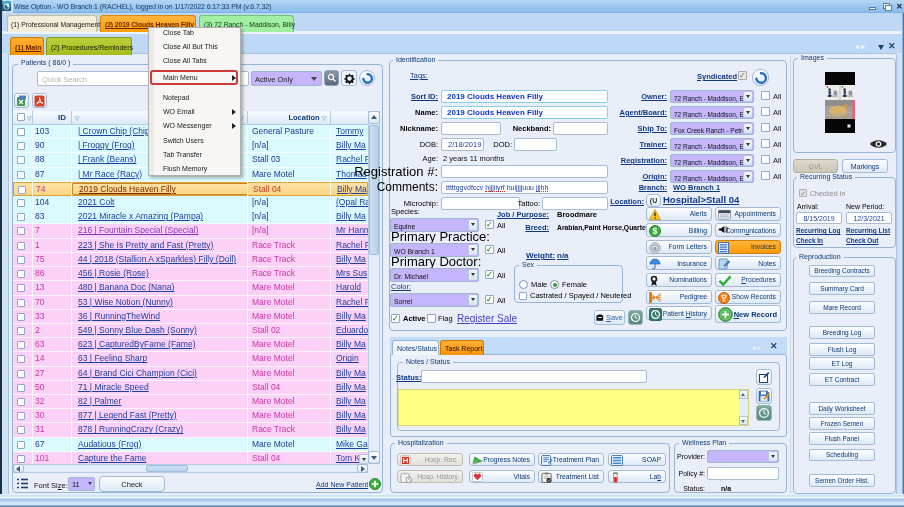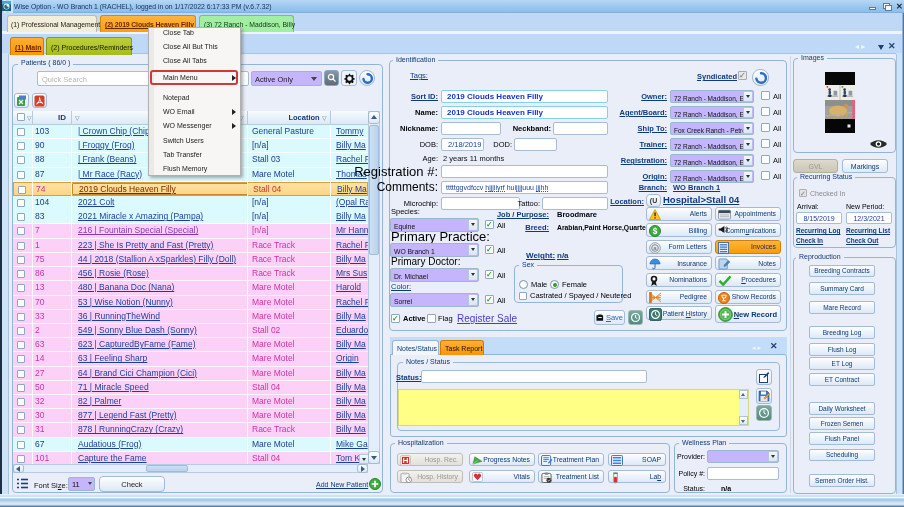--- a/index.html
+++ b/index.html
@@ -398,21 +398,21 @@
 <div class="ab" style="left:391px;top:208px;font-size:7.5px;line-height:8px">Species:</div>
 <div class="dd" style="left:390px;top:218px;width:89px;height:14px;padding-top:3px">Equine<span class="dda"></span></div>
 <div class="cb" style="left:485px;top:220px"></div>
 <div class="ck" style="left:486px;top:221px">✓</div>
 <div class="ab" style="left:497px;top:222px;font-size:7.5px;line-height:8px">All</div>
 <div class="ab" style="left:391px;top:233px;font-size:13px;line-height:8px">Primary Practice:</div>
 <div class="dd" style="left:390px;top:243px;width:89px;height:14px;padding-top:3px">WO Branch 1<span class="dda"></span></div>
 <div class="cb" style="left:485px;top:245px"></div>
 <div class="ck" style="left:486px;top:246px">✓</div>
 <div class="ab" style="left:497px;top:247px;font-size:7.5px;line-height:8px">All</div>
-<div class="ab" style="left:391px;top:258px;font-size:10px;line-height:8px">Primary Doctor:</div>
+<div class="ab" style="left:391px;top:258px;font-size:13px;line-height:8px">Primary Doctor:</div>
 <div class="dd" style="left:390px;top:268px;width:89px;height:14px;padding-top:3px">Dr. Michael<span class="dda"></span></div>
 <div class="cb" style="left:485px;top:270px"></div>
 <div class="ck" style="left:486px;top:271px">✓</div>
 <div class="ab" style="left:497px;top:272px;font-size:7.5px;line-height:8px">All</div>
 <div class="ab" style="left:391px;top:283px;font-size:7.5px;line-height:8px"><span class="lnk" style="font-weight:normal">Color:</span></div>
 <div class="dd" style="left:390px;top:293px;width:89px;height:14px;padding-top:3px">Sorrel<span class="dda"></span></div>
 <div class="cb" style="left:485px;top:295px"></div>
 <div class="ck" style="left:486px;top:296px">✓</div>
 <div class="ab" style="left:497px;top:297px;font-size:7.5px;line-height:8px">All</div>
 <div class="cb" style="left:391px;top:314px;width:9px;height:9px"></div>

